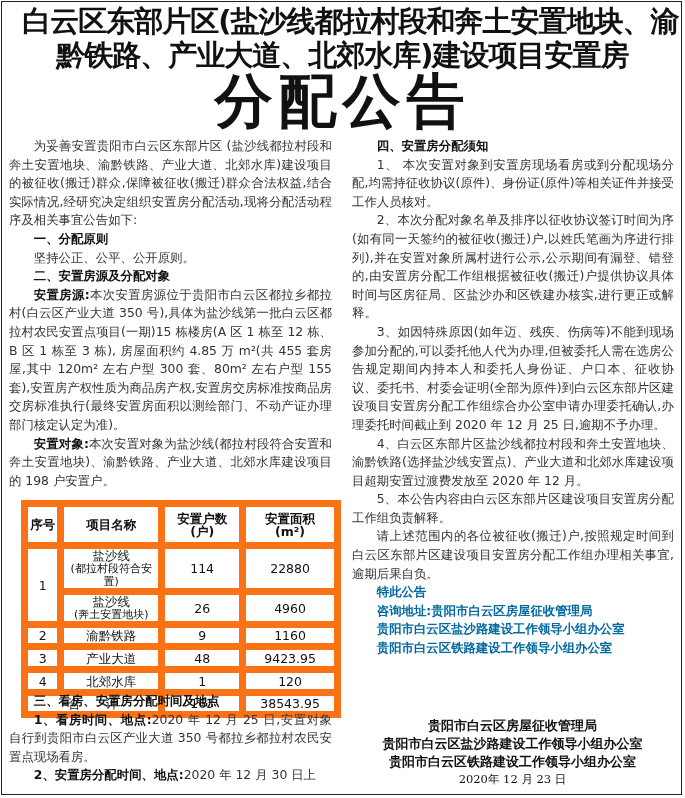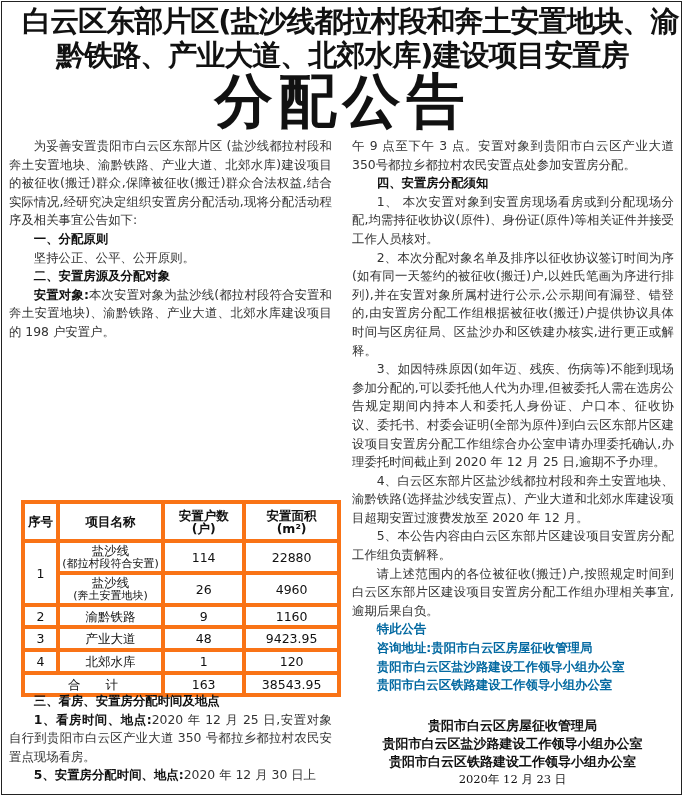--- a/index.html
+++ b/index.html
@@ -10,21 +10,21 @@
   .hl2 { top: 38px; font-size: 29px; letter-spacing: -1px; line-height: 34px; }
   .hl3 { top: 70px; font-size: 58px; line-height: 62px; font-family: "DejaVu Serif", serif; letter-spacing: 6px; }
   .col { position: absolute; font-size: 12.4px; line-height: 18.6px; color: #333; text-align: justify; }
   .col-left { left: 9px; top: 137px; width: 323px; }
   .col-right { left: 352px; top: 137px; width: 322px; }
   .p { margin: 0; text-indent: 2em; }
   .p.noind { text-indent: 0; }
   .h { margin: 0; text-indent: 2em; font-weight: bold; color: #111; }
   .b { font-weight: bold; color: #111; }
   .tbl { position: absolute; left: 21px; top: 500px; width: 320px; border-collapse: collapse; font-size: 12.5px; color: #111; }
-  .tbl td, .tbl th { border: 4px solid #f97316; text-align: center; padding: 0; font-weight: normal; line-height: 13px; }
+  .tbl td, .tbl th { border: 7px solid #f97316; text-align: center; padding: 0; font-weight: normal; line-height: 13px; }
   .tbl th { font-weight: bold; height: 35px; }
   .tbl .sub { font-size: 11px; display: block; text-align: center; }
   .after { position: absolute; left: 9px; top: 692px; width: 323px; font-size: 12.4px; line-height: 18.6px; color: #333; text-align: justify; }
   .contact { margin: 0; padding-left: 2em; font-weight: bold; color: #0369a1; }
   .signoff { position: absolute; left: 340px; top: 717px; width: 345px; text-align: center; font-family: "DejaVu Serif", serif; font-weight: bold; font-size: 13px; line-height: 18px; color: #111; }
   .signdate { font-weight: normal; font-size: 11.5px; line-height: 16px; }
 </style>
 </head>
 <body>
 
@@ -32,20 +32,21 @@
 
 <div class="headline hl1">白云区东部片区(盐沙线都拉村段和奔土安置地块、渝</div>
 <div class="headline hl2">黔铁路、产业大道、北郊水库)建设项目安置房</div>
 <div class="headline hl3">分配公告</div>
 
 <div class="col col-left">
   <p class="p">为妥善安置贵阳市白云区东部片区 (盐沙线都拉村段和奔土安置地块、渝黔铁路、产业大道、北郊水库)建设项目的被征收(搬迁)群众,保障被征收(搬迁)群众合法权益,结合实际情况,经研究决定组织安置房分配活动,现将分配活动程序及相关事宜公告如下:</p>
   <p class="h">一、分配原则</p>
   <p class="p">坚持公正、公平、公开原则。</p>
   <p class="h">二、安置房源及分配对象</p>
+  <p class="p"><span class="b">安置房源:</span><span>本次安置房源位于贵阳市白云区都拉乡都拉村(白云区产业大道 350 号),具体为盐沙线第一批白云区都拉村农民安置点项目(一期)15 栋楼房(A 区 1 栋至 12 栋、B 区 1 栋至 3 栋), 房屋面积约 4.85 万 m²(共 455 套房屋,其中 120m² 左右户型 300 套、80m² 左右户型 155 套),安置房产权性质为商品房产权,安置房交房标准按商品房交房标准执行(最终安置房面积以测绘部门、不动产证办理部门核定认定为准)。</span></p>
   <p class="p"><span class="b">安置对象:</span><span>本次安置对象为盐沙线(都拉村段符合安置和奔土安置地块)、渝黔铁路、产业大道、北郊水库建设项目的 198 户安置户。</span></p>
 </div>
 
 <table class="tbl">
   <tbody>
       <tr>
     <th style="width:35px">序号</th>
     <th style="width:120px">项目名称</th>
     <th style="width:66px;padding:0 10px">安置户数(户)</th>
     <th style="width:79px;padding:0 10px">安置面积(m²)</th>
@@ -83,25 +84,24 @@
     <td colspan="2" style="white-space:pre">合　　计</td>
     <td>163</td>
     <td>38543.95</td>
   </tr>
 </tbody>
   </table>
 
 <div class="after">
   <p class="h">三、看房、安置房分配时间及地点</p>
   <p class="p"><span class="b">1、看房时间、地点:</span><span>2020 年 12 月 25 日,安置对象自行到贵阳市白云区产业大道 350 号都拉乡都拉村农民安置点现场看房。</span></p>
-  <p class="p"><span class="b">5、安置房分配时间、地点:</span><span>2020 年 12 月 30 日上</span></p>
+  <p class="p"><span class="b">2、安置房分配时间、地点:</span><span>2020 年 12 月 30 日上</span></p>
 </div>
 
 <div class="col col-right">
-  <p class="p noind">午 9 点至下午 3 点。安置对象到贵阳市白云区产业大道 350号都拉乡都拉村农民安置点处参加安置房分配。</p>
   <p class="h">四、安置房分配须知</p>
   <p class="p">1、 本次安置对象到安置房现场看房或到分配现场分配,均需持征收协议(原件)、身份证(原件)等相关证件并接受工作人员核对。</p>
   <p class="p">2、本次分配对象名单及排序以征收协议签订时间为序(如有同一天签约的被征收(搬迁)户,以姓氏笔画为序进行排列),并在安置对象所属村进行公示,公示期间有漏登、错登的,由安置房分配工作组根据被征收(搬迁)户提供协议具体时间与区房征局、区盐沙办和区铁建办核实,进行更正或解释。</p>
   <p class="p">3、如因特殊原因(如年迈、残疾、伤病等)不能到现场参加分配的,可以委托他人代为办理,但被委托人需在选房公告规定期间内持本人和委托人身份证、户口本、征收协议、委托书、村委会证明(全部为原件)到白云区东部片区建设项目安置房分配工作组综合办公室申请办理委托确认,办理委托时间截止到 2020 年 12 月 25 日,逾期不予办理。</p>
   <p class="p">4、白云区东部片区盐沙线都拉村段和奔土安置地块、渝黔铁路(选择盐沙线安置点)、产业大道和北郊水库建设项目超期安置过渡费发放至 2020 年 12 月。</p>
   <p class="p">5、本公告内容由白云区东部片区建设项目安置房分配工作组负责解释。</p>
   <p class="p">请上述范围内的各位被征收(搬迁)户,按照规定时间到白云区东部片区建设项目安置房分配工作组办理相关事宜,逾期后果自负。</p>
   <p class="contact">特此公告</p>
   <p class="contact">咨询地址:贵阳市白云区房屋征收管理局</p>
   <p class="contact">贵阳市白云区盐沙路建设工作领导小组办公室</p>

